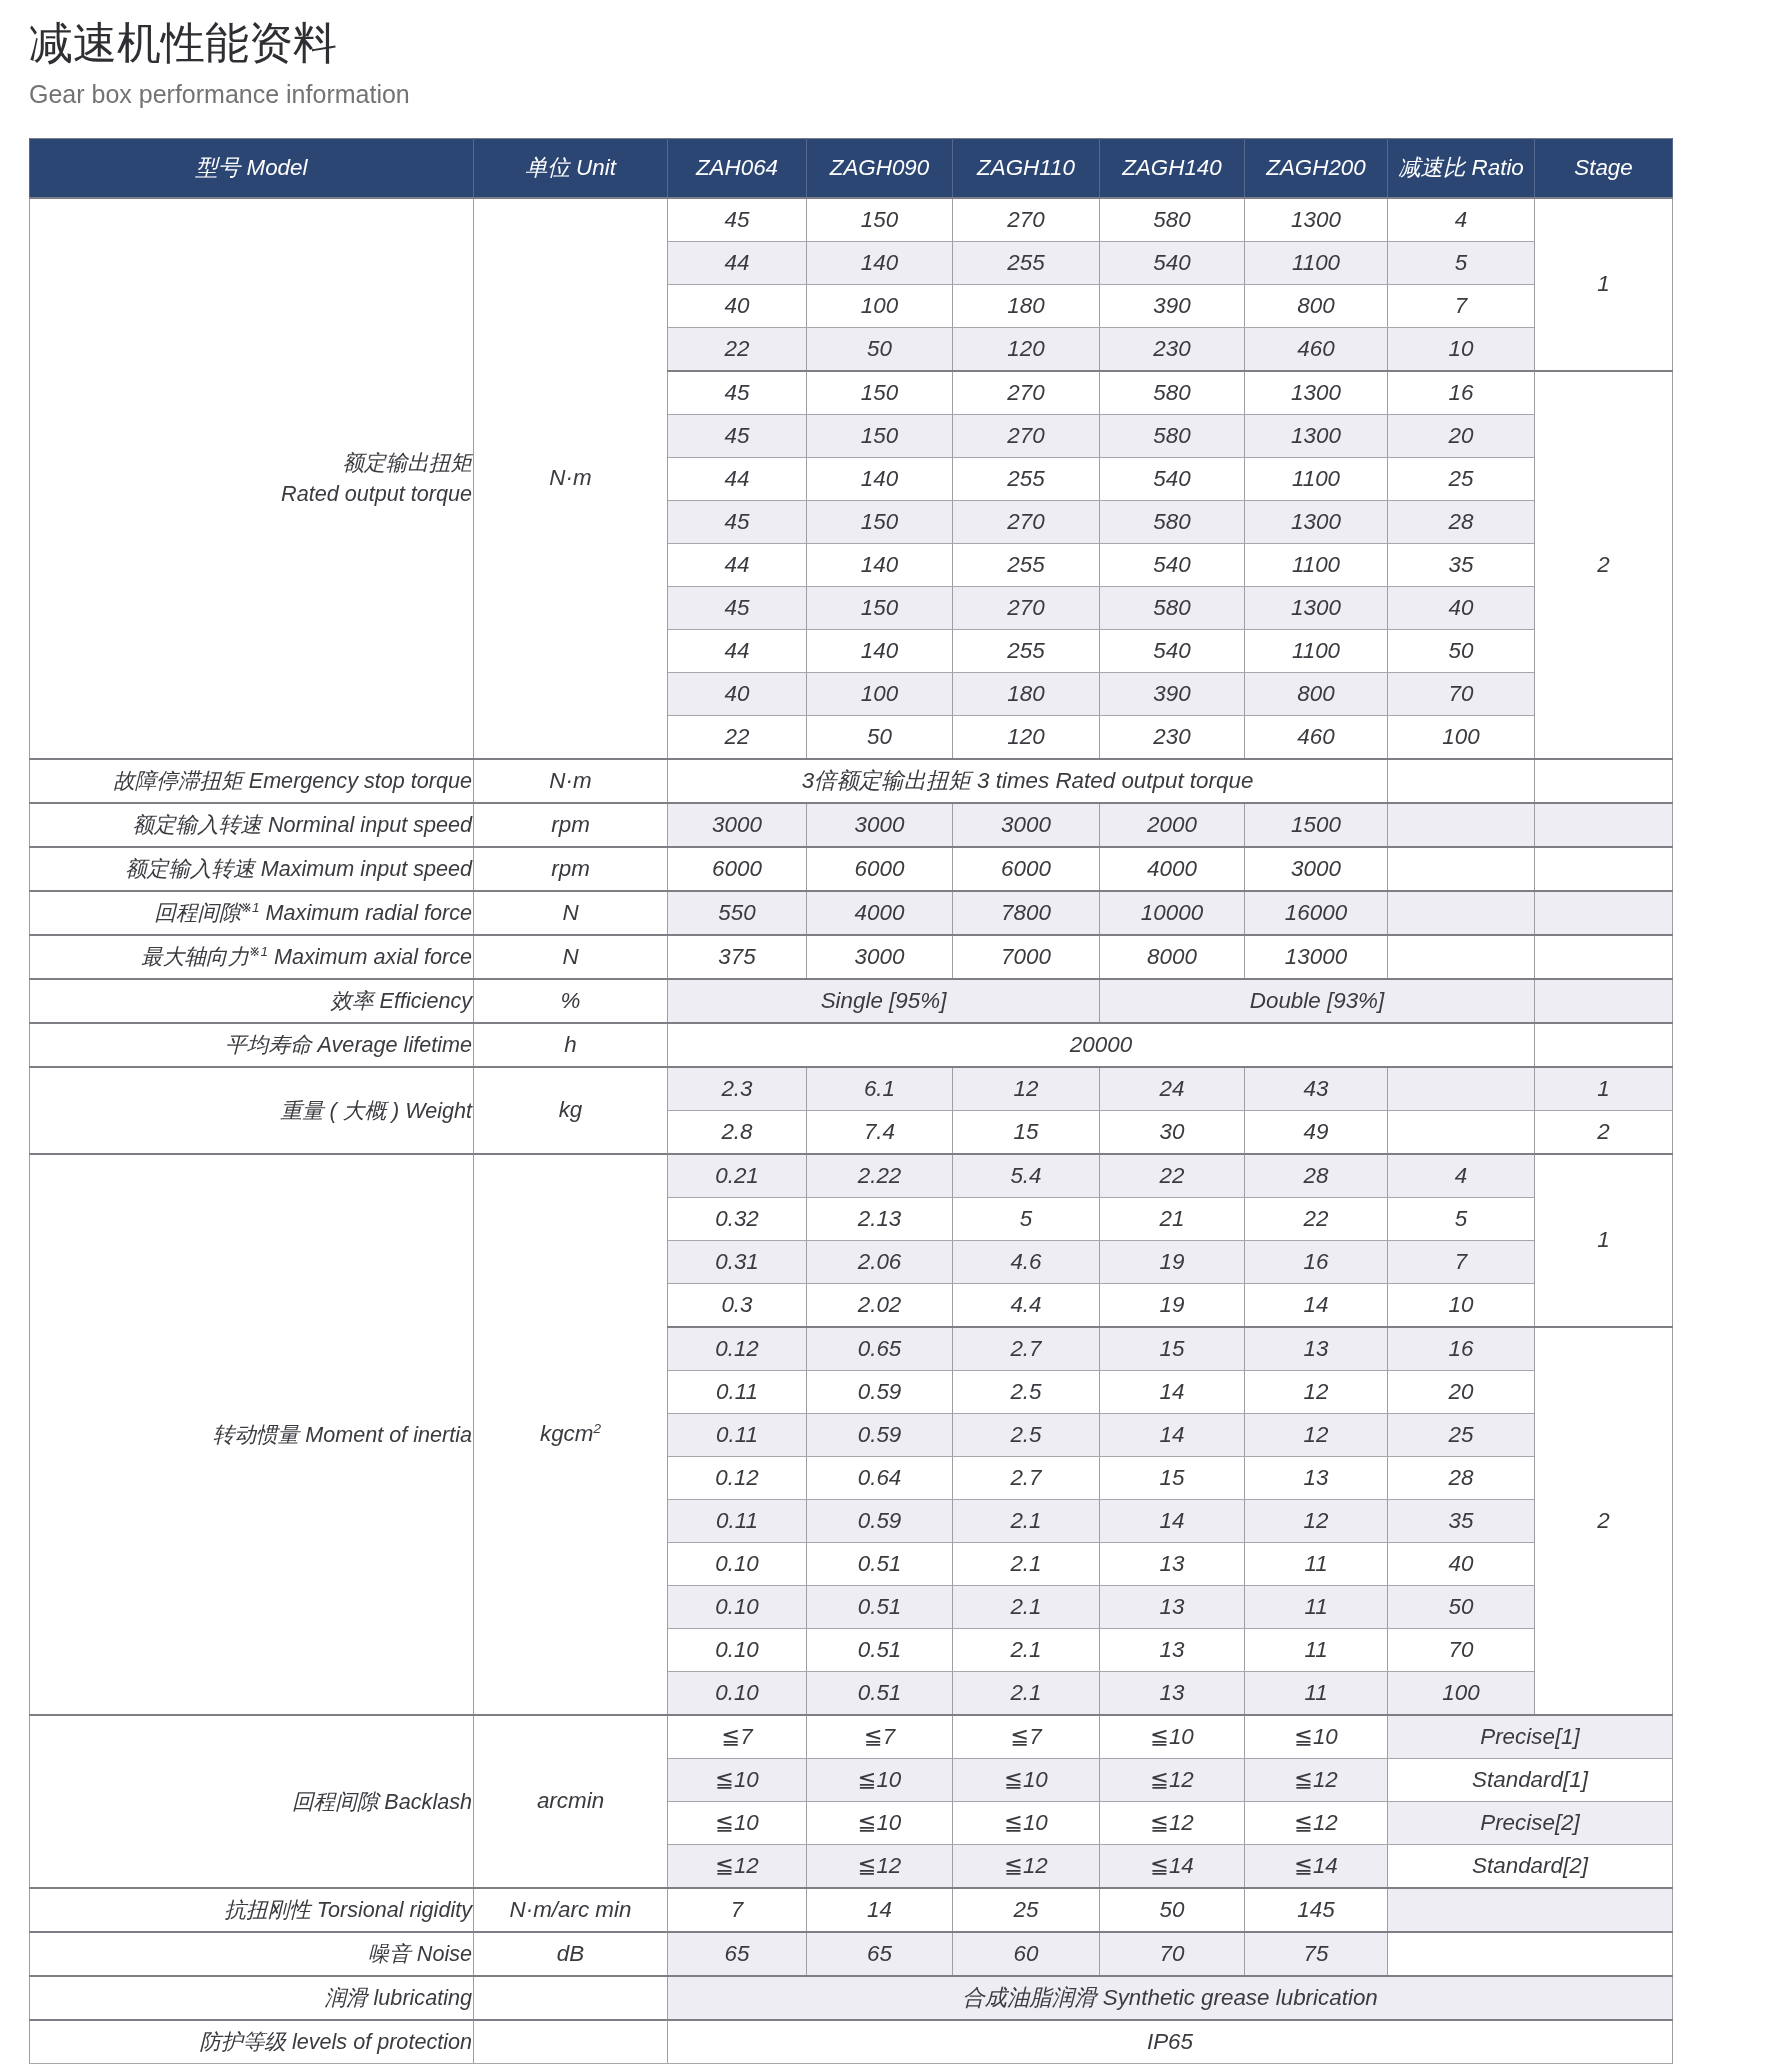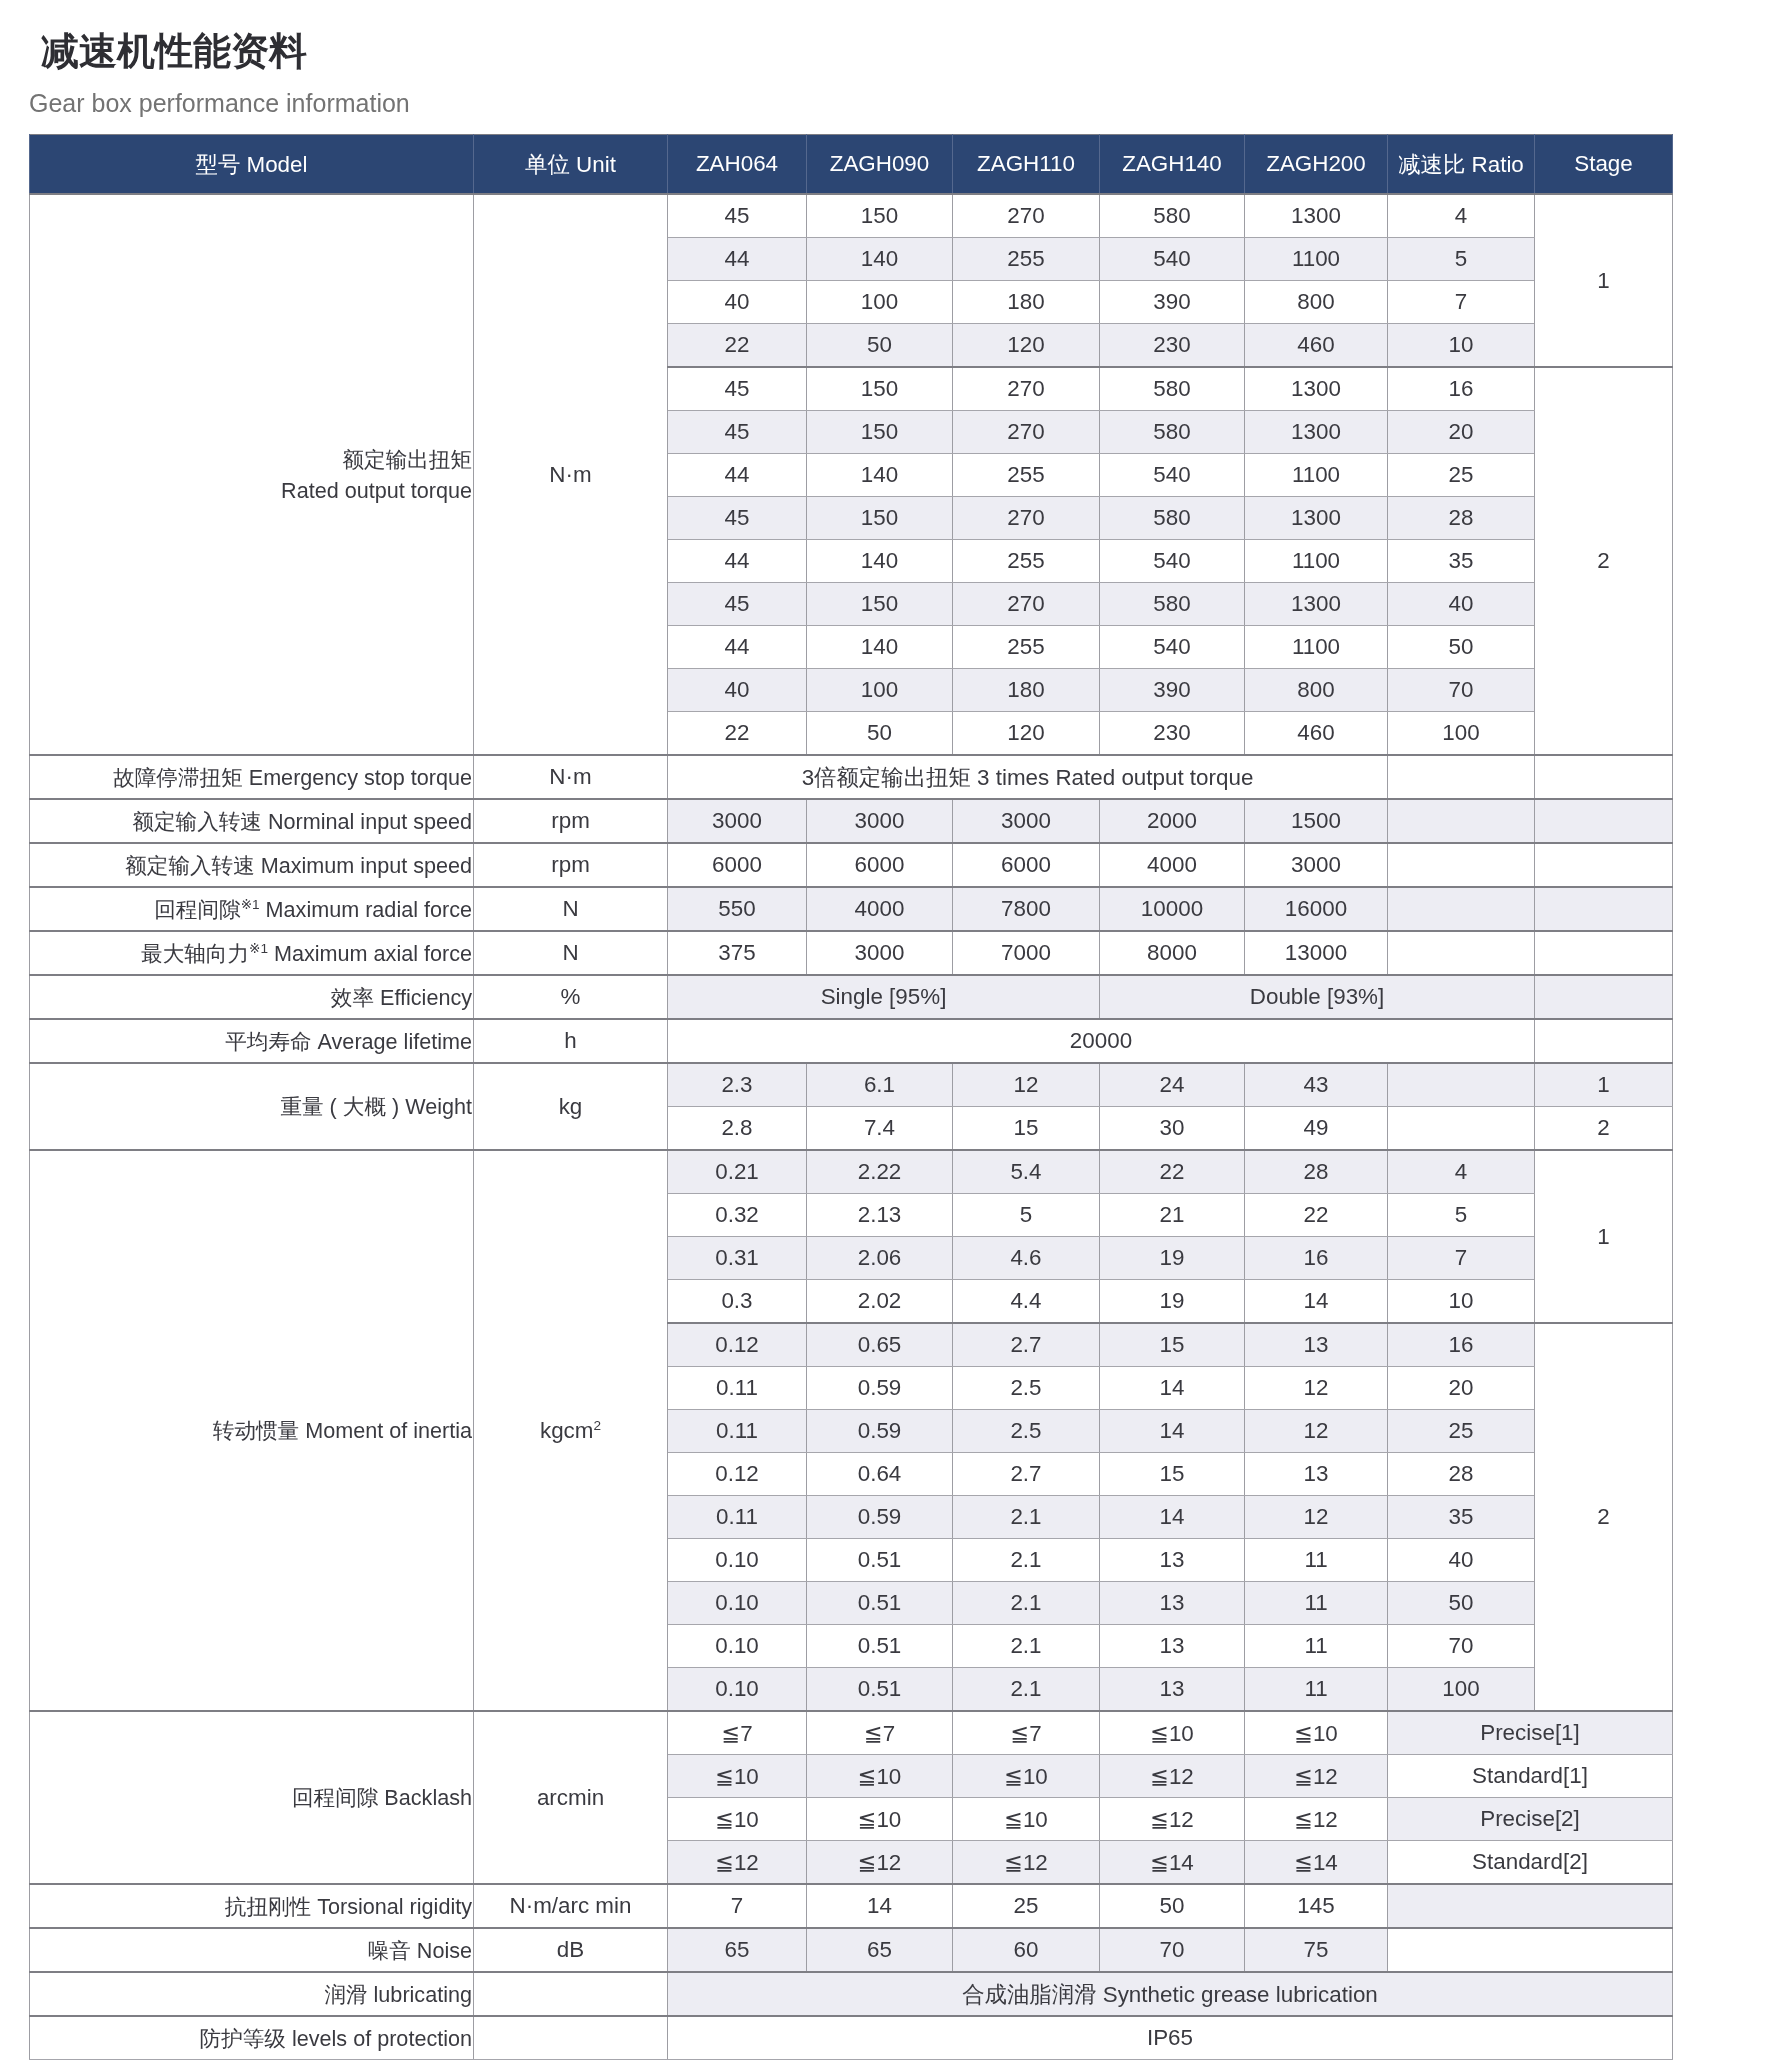--- a/index.html
+++ b/index.html
@@ -6,25 +6,26 @@
     --hbg:#2c4673; --htx:#ffffff; --shade:#ededf3;
     --b:#9d9da3; --bstrong:#7e7e84; --tx:#3a3a40;
   }
   html,body{margin:0;padding:0;background:#ffffff;}
   body{
     width:1772px; height:2066px;
     font-family:"Liberation Sans","DejaVu Sans",sans-serif;
     color:var(--tx);
   }
   .page{padding:14.4px 0 0 29px;}
-  h1.title-zh{margin:12px;font-size:38px;font-weight:700;color:#2e2e33;}
+  h1.title-zh{margin:0;font-size:44px;font-weight:400;color:#2e2e33;}
   h2.title-en{margin:6.4px 0 0 0;font-size:25px;font-weight:400;color:#737373;}
   table.spec{
-    border-collapse:collapse;table-layout:fixed;width:1643px;margin-top:16px;
+    border-collapse:collapse;table-layout:fixed;width:1643px;margin-top:29px;
     border:1.6px solid var(--bstrong);
+    font-style:italic;
   }
   th{
     background:var(--hbg);color:var(--htx);font-size:22.4px;font-weight:400;
     height:56px;text-align:center;vertical-align:middle;
     border-left:0.8px solid #55688e;border-right:0.8px solid #55688e;
     border-bottom:2.4px solid var(--bstrong);
   }
   td{
     font-size:22.4px;text-align:center;vertical-align:middle;height:40px;
     border-left:0.8px solid var(--b);border-right:0.8px solid var(--b);

